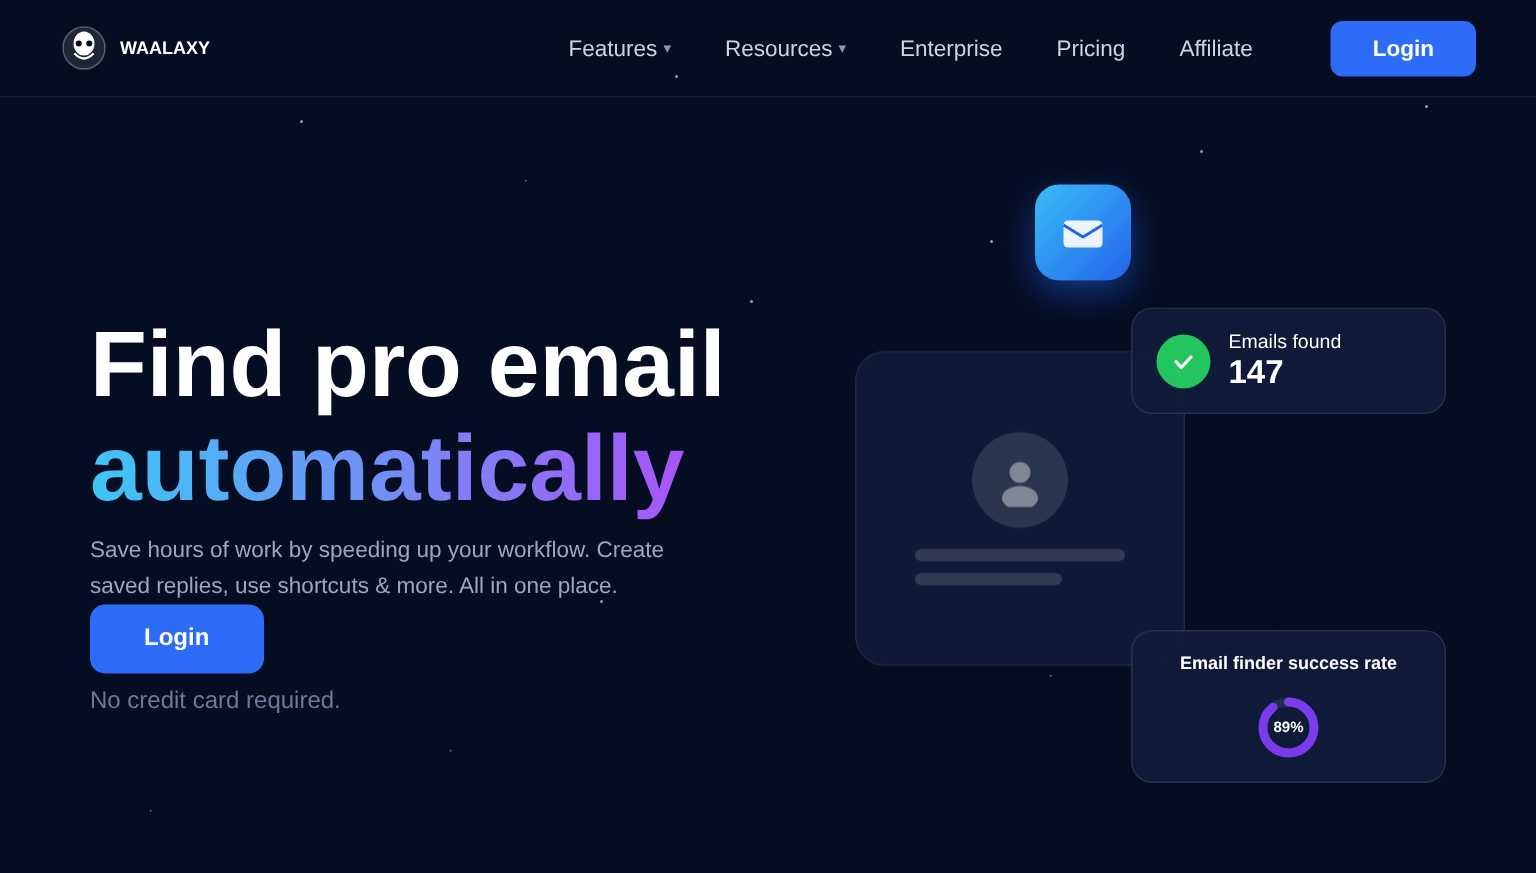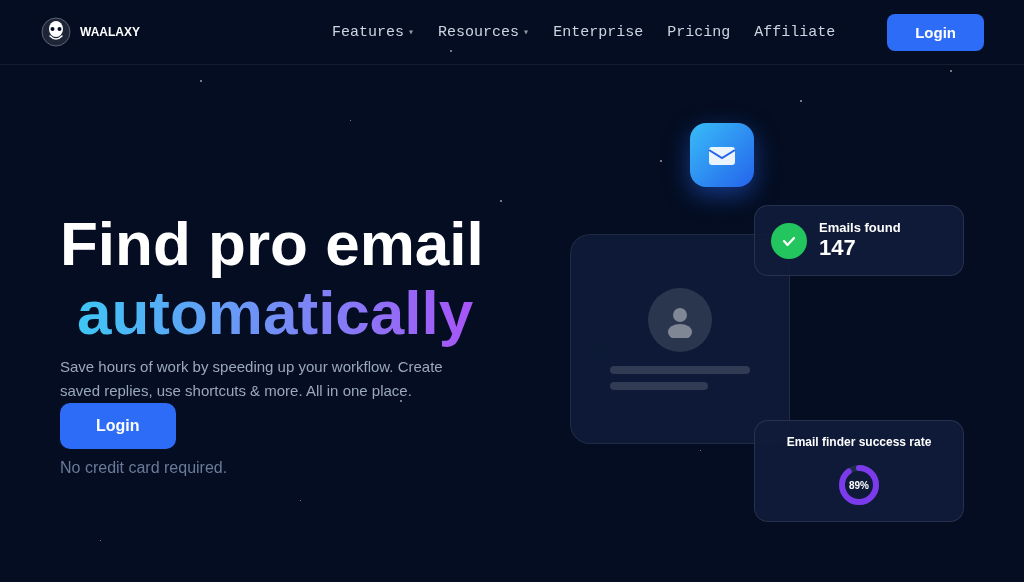--- a/index.html
+++ b/index.html
@@ -50,24 +50,23 @@
     }
 
     .logo-icon {
       width: 32px;
       height: 32px;
     }
 
     .nav-links {
       display: flex;
       align-items: center;
-      gap: 0;
+      gap: 12px;
       list-style: none;
       margin-right: 40px;
-      font-family: Liberation Mono, monospace;
     }
 
     .nav-links li a {
       color: #cdd5e0;
       text-decoration: none;
       font-size: 15px;
       padding: 6px 12px;
       display: flex;
       align-items: center;
       gap: 4px;
@@ -110,21 +109,20 @@
       line-height: 1.1;
       color: #fff;
       margin-bottom: 8px;
     }
 
     .hero-title .gradient-text {
       background: linear-gradient(90deg, #3ec6f5 0%, #a855f7 100%);
       -webkit-background-clip: text;
       -webkit-text-fill-color: transparent;
       background-clip: text;
-      margin-left: 17px;
     }
 
     .hero-subtitle {
       font-size: 15px;
       color: #9ba8bb;
       line-height: 1.6;
       max-width: 390px;
     }
 
     .btn-login-hero {
@@ -239,21 +237,21 @@
       background: #22c55e;
       display: flex;
       align-items: center;
       justify-content: center;
       font-size: 18px;
       flex-shrink: 0;
     }
 
     .emails-found-text .label {
       font-size: 13px;
-      font-weight: 700;
+      font-weight: 400;
       color: #fff;
     }
 
     .emails-found-text .value {
       font-size: 22px;
       font-weight: 700;
       color: #fff;
     }
 
     

